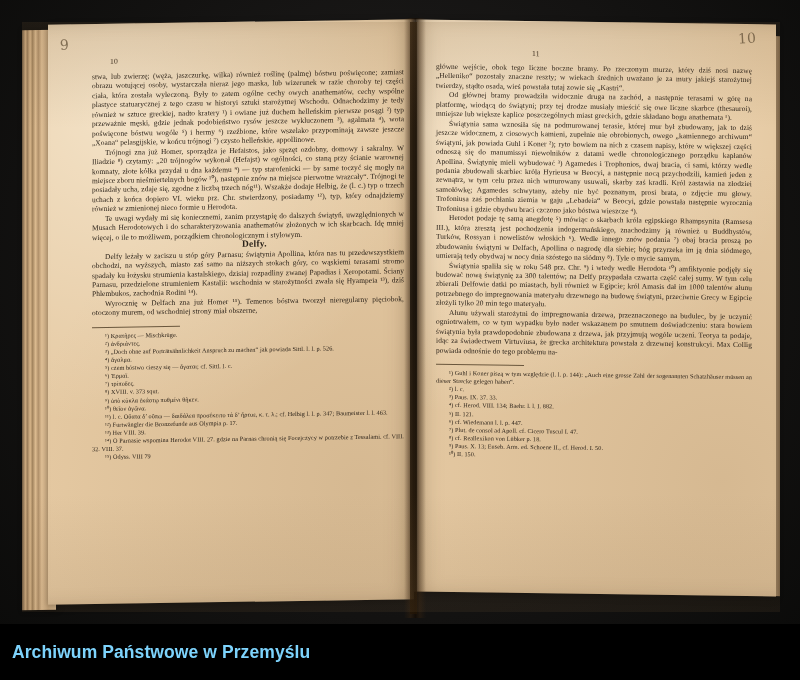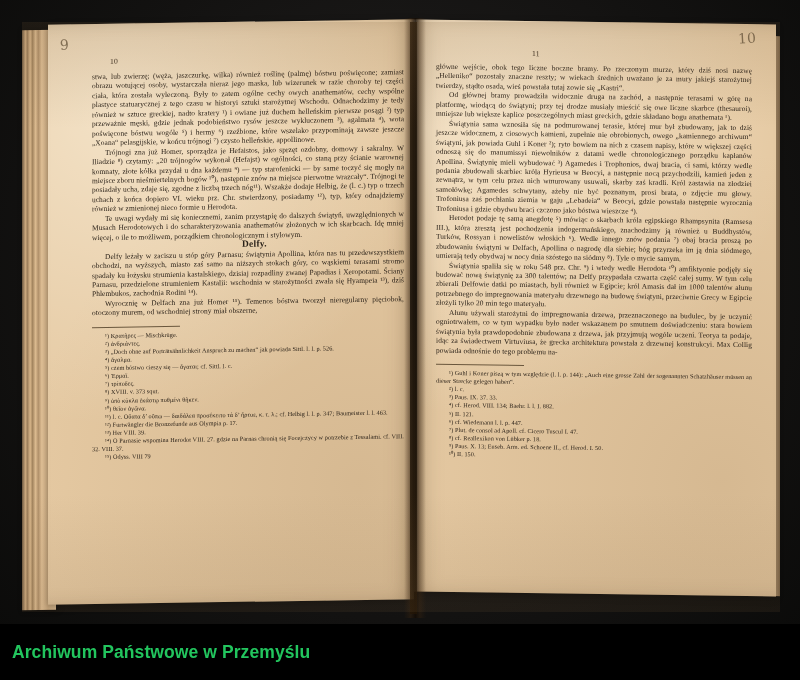--- a/index.html
+++ b/index.html
@@ -202,21 +202,21 @@
     left: 0;
     bottom: 0;
     width: 800px;
     height: 56px;
     background: #000000;
     display: flex;
     align-items: center;
   }
 
   .banner-text {
-    color: #22c55e;
+    color: #7dd3fc;
     font-family: "Liberation Sans", sans-serif;
     font-size: 17.5px;
     font-weight: bold;
     letter-spacing: .005em;
     padding-left: 12px;
   }
 </style>
 </head>
 <body>
 

